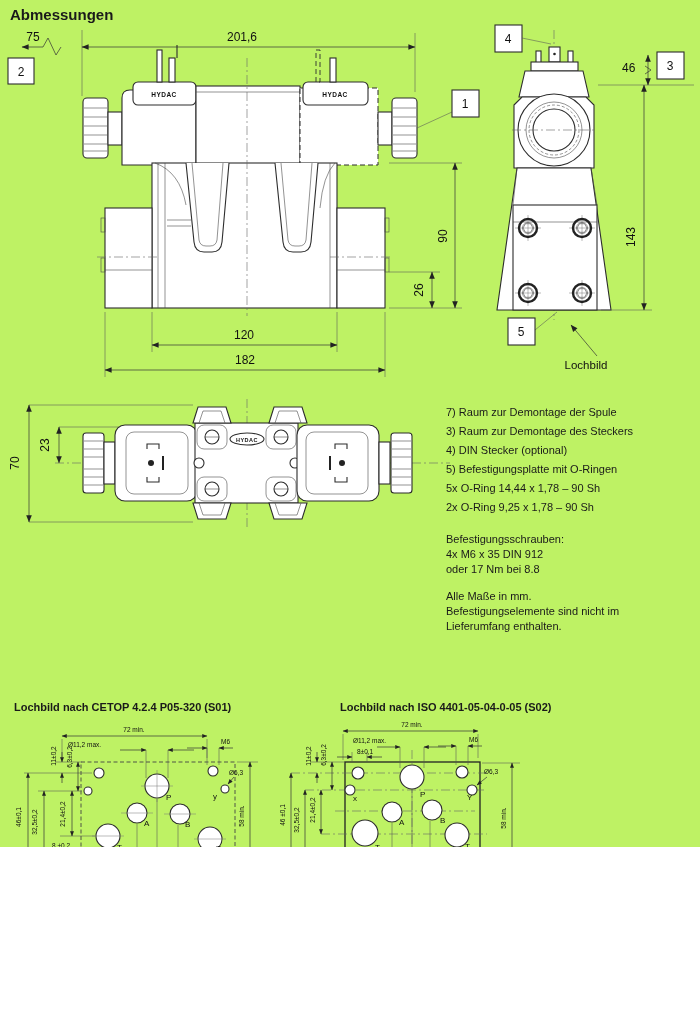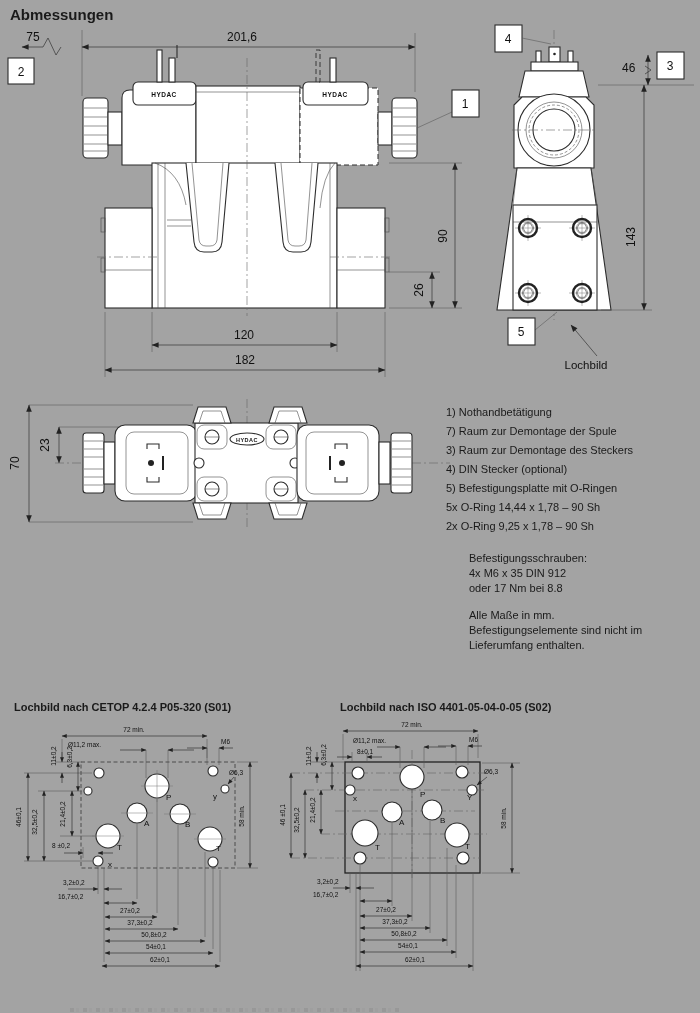--- a/index.html
+++ b/index.html
@@ -1,23 +1,23 @@
 <!DOCTYPE html>
 <html><head>
 <meta charset="utf-8">
 <style>
   html,body{margin:0;padding:0;background:#fff;}
-  #page{position:relative;width:700px;height:1013px;background:#a3a3a3;
+  #page{position:relative;width:700px;height:847px;background:#bef264;
         font-family:"Liberation Sans",sans-serif;color:#111;overflow:hidden;}
   .abs{position:absolute;}
   h1.title{font-size:15px;font-weight:bold;margin:0;color:#1a1a1a;}
   h2.sect{font-size:11px;font-weight:bold;margin:0;color:#1a1a1a;white-space:nowrap;}
   .notes{font-size:11px;color:#1a1a1a;}
   .notes .note{margin-bottom:6px;line-height:13px;white-space:nowrap;}
-  .notes .tight{line-height:15px;white-space:nowrap;margin-left:23px;}
+  .notes .tight{line-height:15px;white-space:nowrap;}
   .blockgap{height:12px;}
   svg{position:absolute;overflow:visible;font-family:"Liberation Sans",sans-serif;}
   
   .o1{stroke:#2d2d2d;stroke-width:1.1;fill:#fff;}
   .o1n{stroke:#2d2d2d;stroke-width:1.1;fill:none;}
   .o2{stroke:#4a4a4a;stroke-width:.6;fill:none;}
   .hd{stroke:#2d2d2d;stroke-width:1;fill:#fff;stroke-dasharray:5 3;}
   .hdn{stroke:#2d2d2d;stroke-width:.9;fill:none;stroke-dasharray:5 3;}
   .cl{stroke:#666;stroke-width:.6;fill:none;stroke-dasharray:9 3 2 3;}
   .cl2{stroke:#777;stroke-width:.5;fill:none;}
@@ -345,21 +345,20 @@
       <line class="o2" x1="392" y1="46" x2="411" y2="46"></line>
         <line class="o2" x1="392" y1="54" x2="411" y2="54"></line>
       <line class="o2" x1="392" y1="62" x2="411" y2="62"></line>
         <line class="o2" x1="392" y1="74" x2="411" y2="74"></line>
       <line class="o2" x1="392" y1="82" x2="411" y2="82"></line>
         <line class="o2" x1="392" y1="90" x2="411" y2="90"></line>
     </g>
   </svg>
 
   <div class="notes abs" style="left:446px;top:406px;width:250px;">
-    <div class="note">1) Nothandbetätigung</div>
     <div class="note">7) Raum zur Demontage der Spule</div>
     <div class="note">3) Raum zur Demontage des Steckers</div>
     <div class="note">4) DIN Stecker (optional)</div>
     <div class="note">5) Befestigungsplatte mit O-Ringen</div>
     <div class="note">5x O-Ring 14,44 x 1,78 – 90 Sh</div>
     <div class="note">2x O-Ring 9,25 x 1,78 – 90 Sh</div>
     <div class="blockgap"></div>
     <div class="tight">Befestigungsschrauben:</div>
     <div class="tight">4x M6 x 35 DIN 912</div>
     <div class="tight">oder 17 Nm bei 8.8</div>

